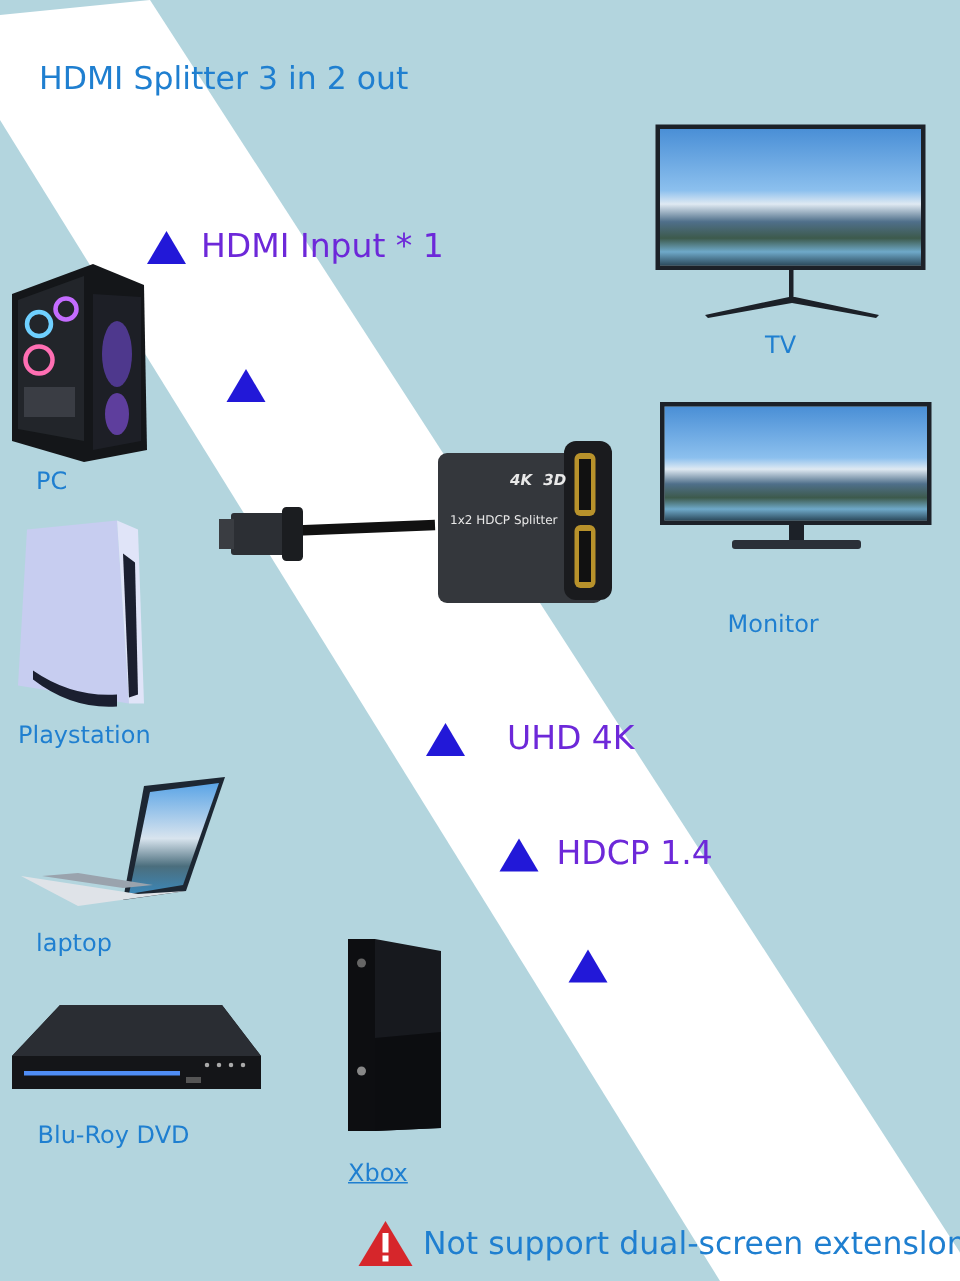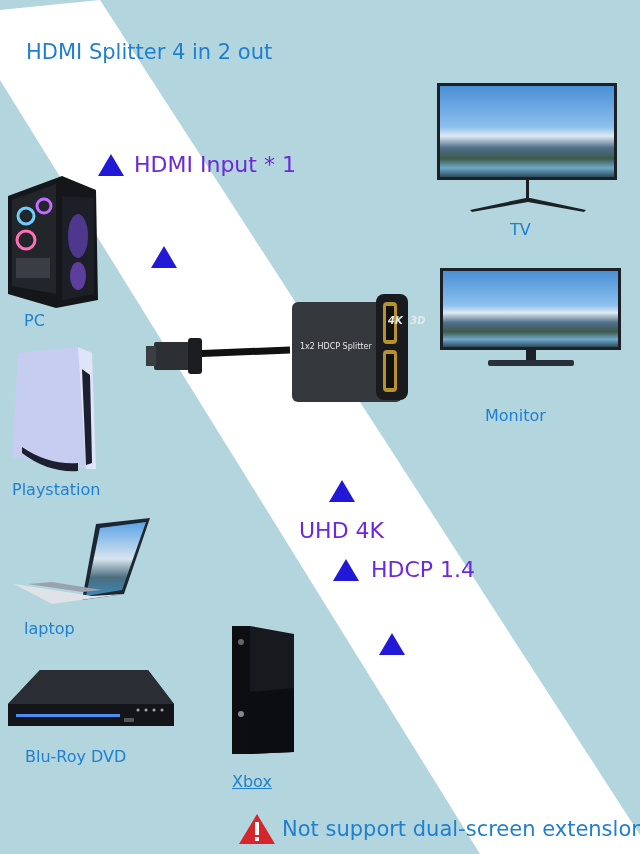--- a/index.html
+++ b/index.html
@@ -15,30 +15,30 @@
   .screen{background:linear-gradient(180deg,#4a8fd6 0%,#8cc0ee 45%,#dfe9f2 55%,#4f6f8a 68%,#3d5a4c 80%,#6fa9c9 90%,#2c4a5c 100%);border:3px solid #1c2128;box-sizing:border-box;position:absolute;}
   .warn{position:absolute;left:238px;top:813px;display:flex;align-items:center;gap:6px;font-size:21px;color:#1f7fd0;white-space:nowrap;}
 </style>
 </head>
 <body>
 
 <svg class="band" viewBox="0 0 640 854" width="640" height="854">
   <polygon points="0,10 100,0 640,835 640,854 480,854 0,80" fill="#ffffff"></polygon>
 </svg>
 
-<div class="txt title">HDMI Splitter 4 in 2 out</div>
+<div class="txt title">HDMI Splitter 3 in 2 out</div>
 
 <div class="feat" style="left:98px;top:152px;">
   <span class="tri"></span>
   <span>HDMI Input * 1</span>
 </div>
 <div class="feat" style="left:151px;top:246px;">
   <span class="tri"></span>
 </div>
-<div class="feat" style="left:299px;top:480px;gap:16px;flex-direction:column;">
+<div class="feat" style="left:284px;top:480px;gap:28px;">
   <span class="tri"></span>
   <span>UHD 4K</span>
 </div>
 <div class="feat" style="left:333px;top:557px;gap:12px;">
   <span class="tri"></span>
   <span>HDCP 1.4</span>
 </div>
 <div class="feat" style="left:379px;top:633px;gap:10px;">
   <span class="tri"></span>
 </div>
@@ -124,21 +124,21 @@
   <rect x="6" y="58" width="10" height="20" fill="#3a3d42"></rect>
   <rect x="48" y="50" width="14" height="36" rx="3" fill="#1b1d20"></rect>
 
   <rect x="152" y="14" width="110" height="100" rx="6" fill="#34373c"></rect>
   <rect x="236" y="6" width="32" height="106" rx="8" fill="#1a1b1e"></rect>
   <rect x="243" y="14" width="14" height="42" rx="4" fill="#b8922b"></rect>
   <rect x="246" y="18" width="8" height="34" fill="#111"></rect>
   <rect x="243" y="62" width="14" height="42" rx="4" fill="#b8922b"></rect>
   <rect x="246" y="66" width="8" height="34" fill="#111"></rect>
 </svg>
-<div style="position:absolute;left:340px;top:315px;font-size:10px;color:#e8e8e8;font-style:italic;font-weight:bold;margin-left:48px;">
+<div style="position:absolute;left:340px;top:315px;font-size:10px;color:#e8e8e8;font-style:italic;font-weight:bold;">
   <span>4K</span>
   <span style="margin-left:4px;">3D</span>
 </div>
 <div style="position:absolute;left:300px;top:342px;font-size:8px;color:#e8e8e8;white-space:nowrap;">1x2 HDCP Splitter</div>
 
 <div class="warn">
   <svg width="38" height="32" viewBox="0 0 38 32">
     <polygon points="19,1 37,31 1,31" fill="#d6262b"></polygon>
     <rect x="17" y="9" width="4" height="13" fill="#fff"></rect>
     <rect x="17" y="24" width="4" height="4" fill="#fff"></rect>

